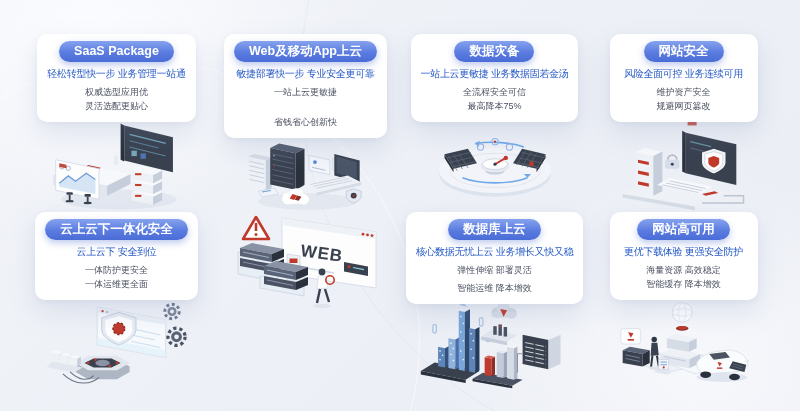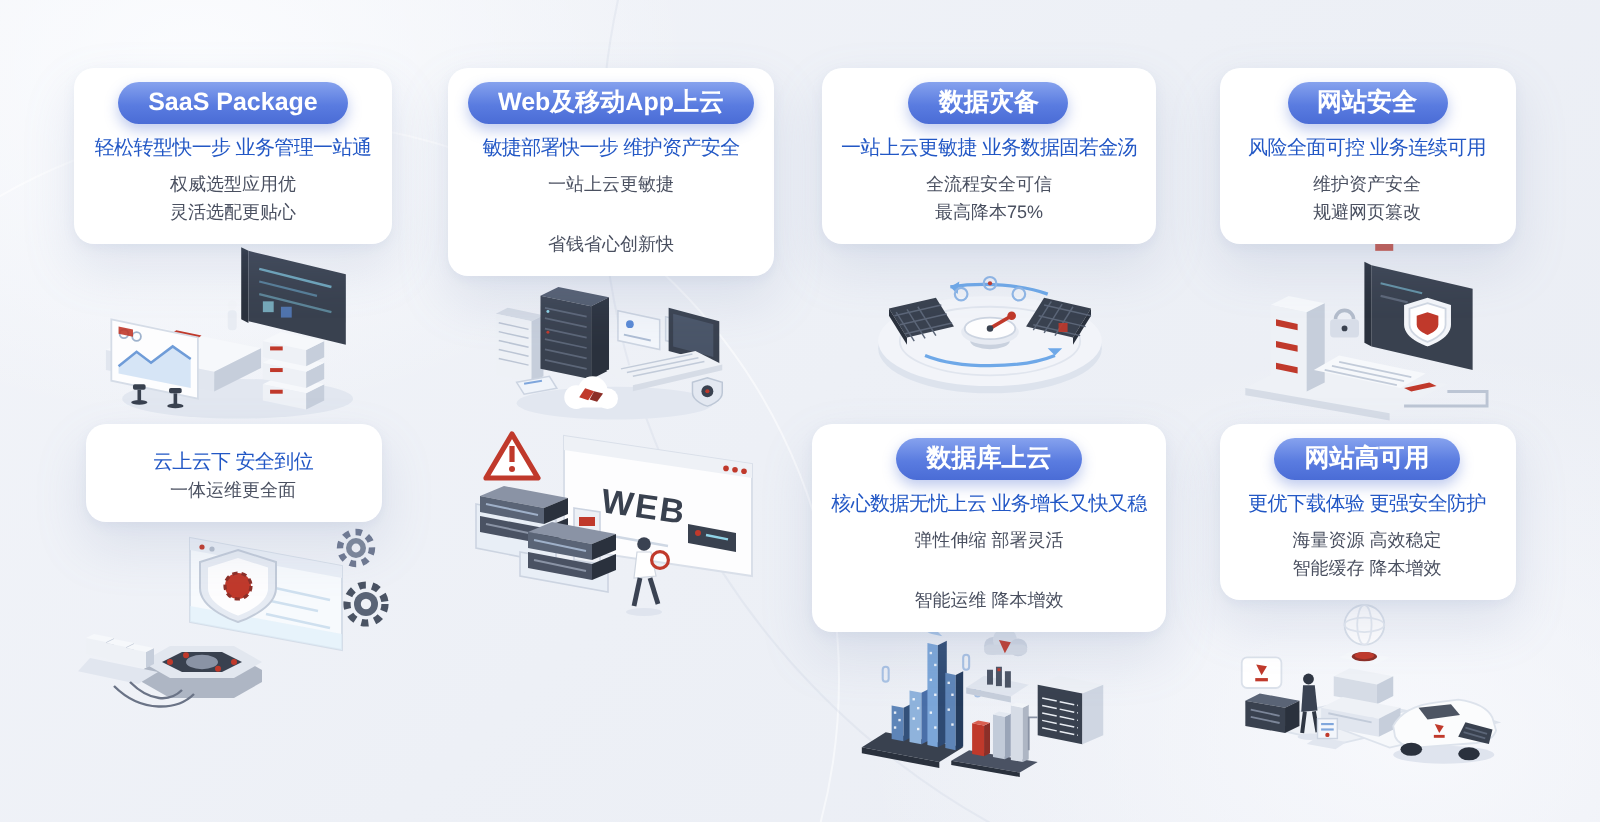--- a/index.html
+++ b/index.html
@@ -104,21 +104,21 @@
           <rect x="44" y="82" width="7" height="3" rx="1" class="dk"></rect>
             <rect x="46.5" y="85" width="2" height="6" class="dk"></rect>
             <ellipse cx="47.5" cy="92" rx="4.5" ry="1.3" class="dk"></ellipse>
         </g>
       </svg>
     </div>
 
     <div class="cell">
       <div class="card">
         <span class="pill">Web及移动App上云</span>
-        <div class="subtitle">敏捷部署快一步 维护资产安全</div>
+        <div class="subtitle">敏捷部署快一步 专业安全更可靠</div>
         <div class="desc">一站上云更敏捷</div>
         <div class="desc" style="margin-top:16px">省钱省心创新快</div>
       </div>
       <svg class="illus" width="160" height="102" viewBox="0 0 160 102">
         <ellipse cx="82" cy="88" rx="66" ry="11" fill="#e2e7f0"></ellipse>
         <g>
           <polygon points="10,24 34,29 26,33 2,28" class="md"></polygon>
           <polygon points="2,28 26,33 26,74 2,69" class="lt"></polygon>
           <polygon points="26,33 34,29 34,70 26,74" class="md2"></polygon>
           <g stroke="#bcc5d4" stroke-width="1">
@@ -289,21 +289,23 @@
         </g>
         <g>
           <path d="M124,84 h22 v8 h-46" fill="none" stroke="#bcc5d4" stroke-width="1.6"></path>
         </g>
         <rect x="84" y="2" width="10" height="4" class="red" opacity=".85"></rect>
       </svg>
     </div>
 
     <div class="cell">
       <div class="card">
+        <span class="pill">云上云下一体化安全</span>
         <div class="subtitle">云上云下 安全到位</div>
+        <div class="desc">一体防护更安全</div>
         <div class="desc" style="margin-top:0">一体运维更全面</div>
       </div>
       <svg class="illus" width="160" height="102" viewBox="0 0 160 102">
         <g>
           <polygon points="58,10 134,24 134,66 58,52" fill="#f7fafd" stroke="#d5dde8" stroke-width="1"></polygon>
           <polygon points="58,10 134,24 134,30 58,16" fill="#e9eef6"></polygon>
           <circle cx="64" cy="14.5" r="1.3" class="red"></circle>
             <circle cx="69" cy="15.5" r="1.3" fill="#b3bccb"></circle>
           <g stroke="#cfe0ef" stroke-width="1.3">
               <line x1="96" y1="34" x2="128" y2="41"></line>
@@ -428,21 +430,21 @@
           <path d="M99,79 l4,13" stroke="#3a4252" stroke-width="2.4" fill="none"></path>
         </g>
       </svg>
     </div>
 
     <div class="cell">
       <div class="card">
         <span class="pill">数据库上云</span>
         <div class="subtitle">核心数据无忧上云 业务增长又快又稳</div>
         <div class="desc">弹性伸缩 部署灵活</div>
-        <div class="desc" style="margin-top:16px">智能运维 降本增效</div>
+        <div class="desc" style="margin-top:4px">智能运维 降本增效</div>
       </div>
       <svg class="illus" width="160" height="102" viewBox="0 0 160 102">
         <g>
           <polygon points="10,70 62,80 46,90 -6,80" class="dk"></polygon>
           <polygon points="-6,80 46,90 46,94 -6,84" class="dk2"></polygon>
         </g>
         <g>
           <polygon points="14,52 22,53.5 22,76 14,74.5" fill="#5e85b8"></polygon>
             <polygon points="22,53.5 27,51 27,73.5 22,76" fill="#33517a"></polygon>
           <polygon points="26,42 34,43.5 34,78 26,76.5" fill="#8fb3dc"></polygon>

